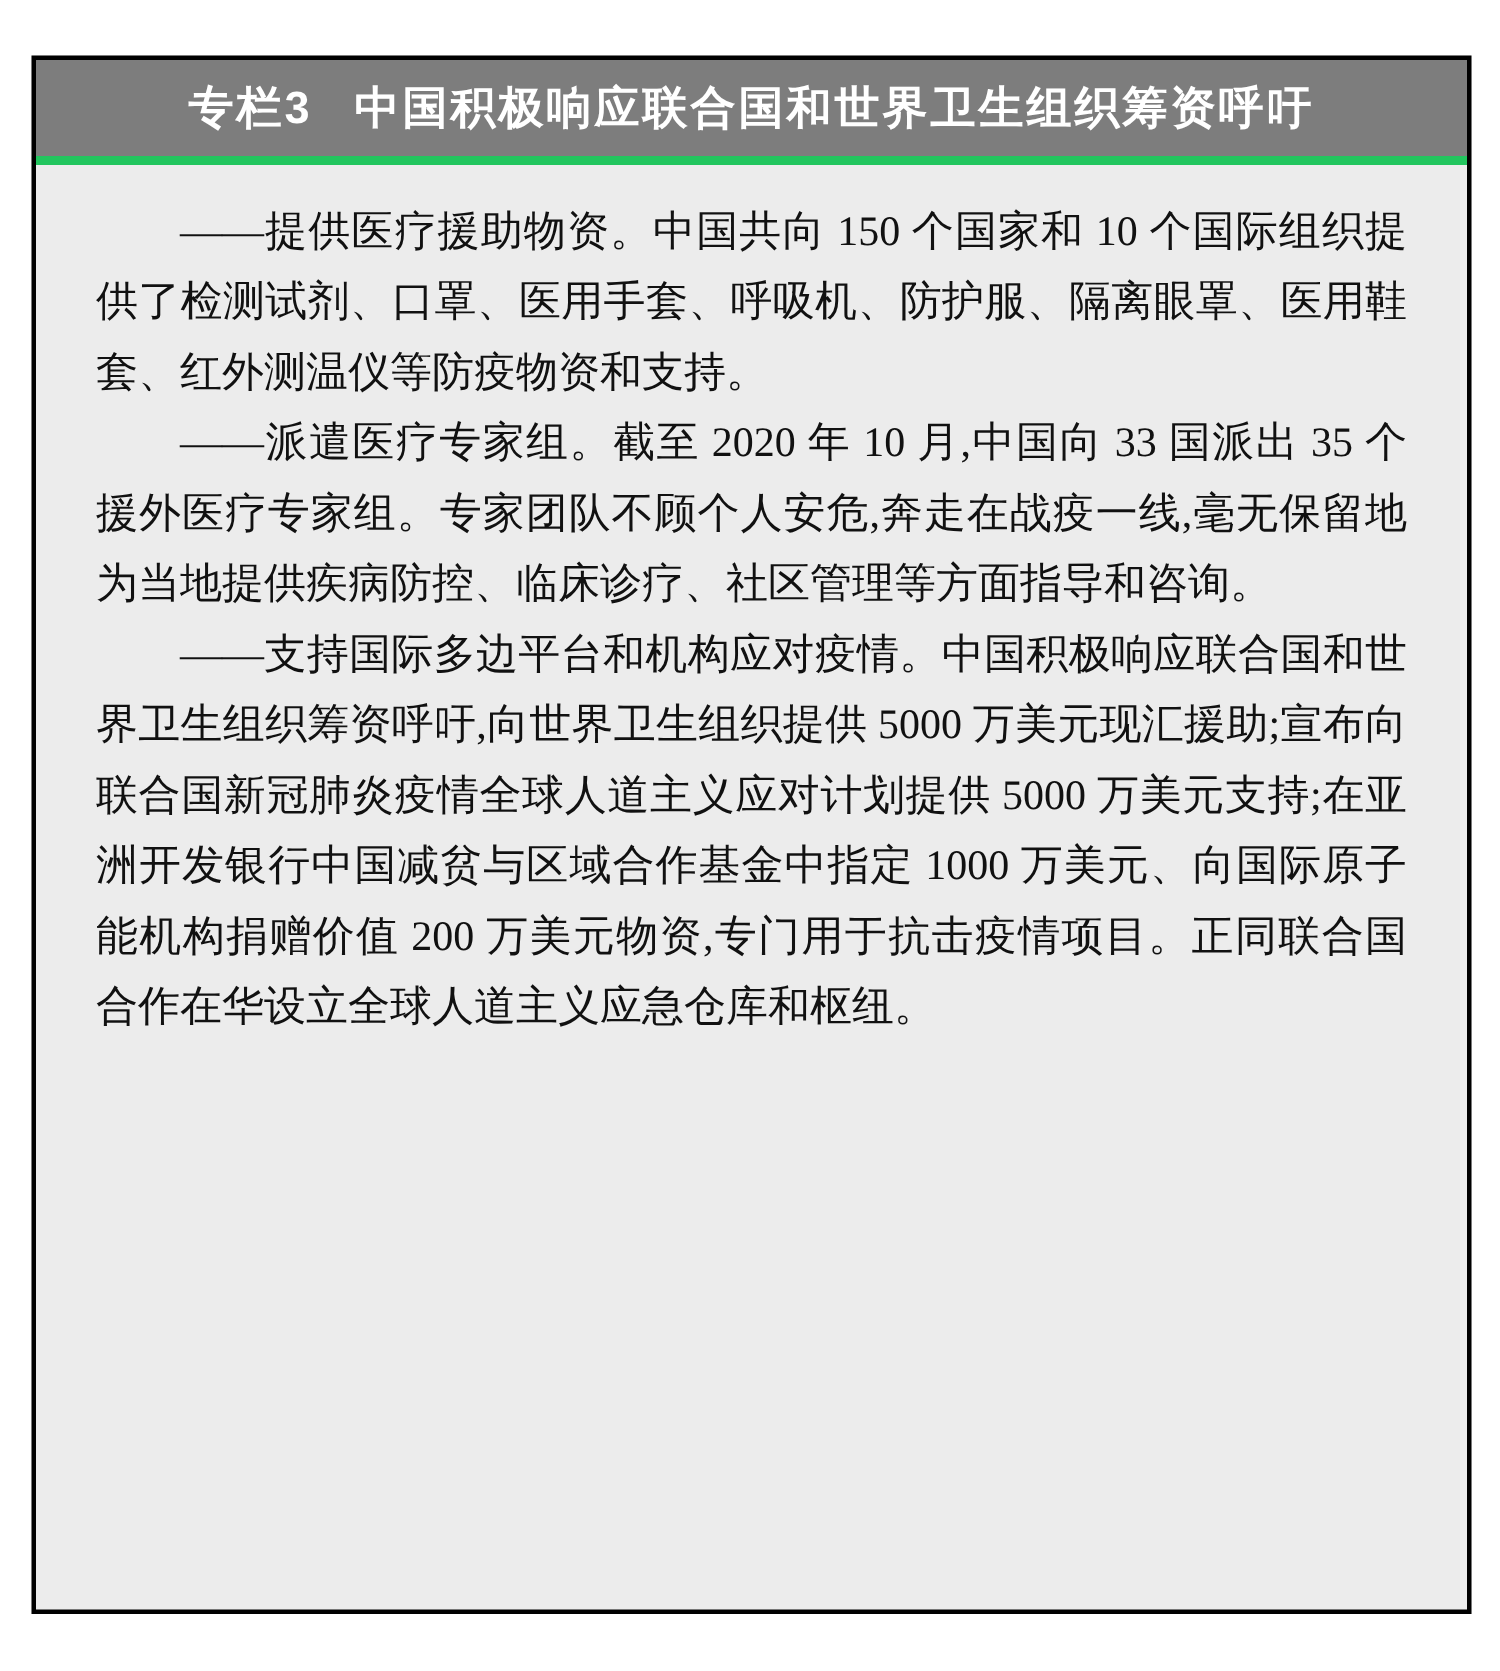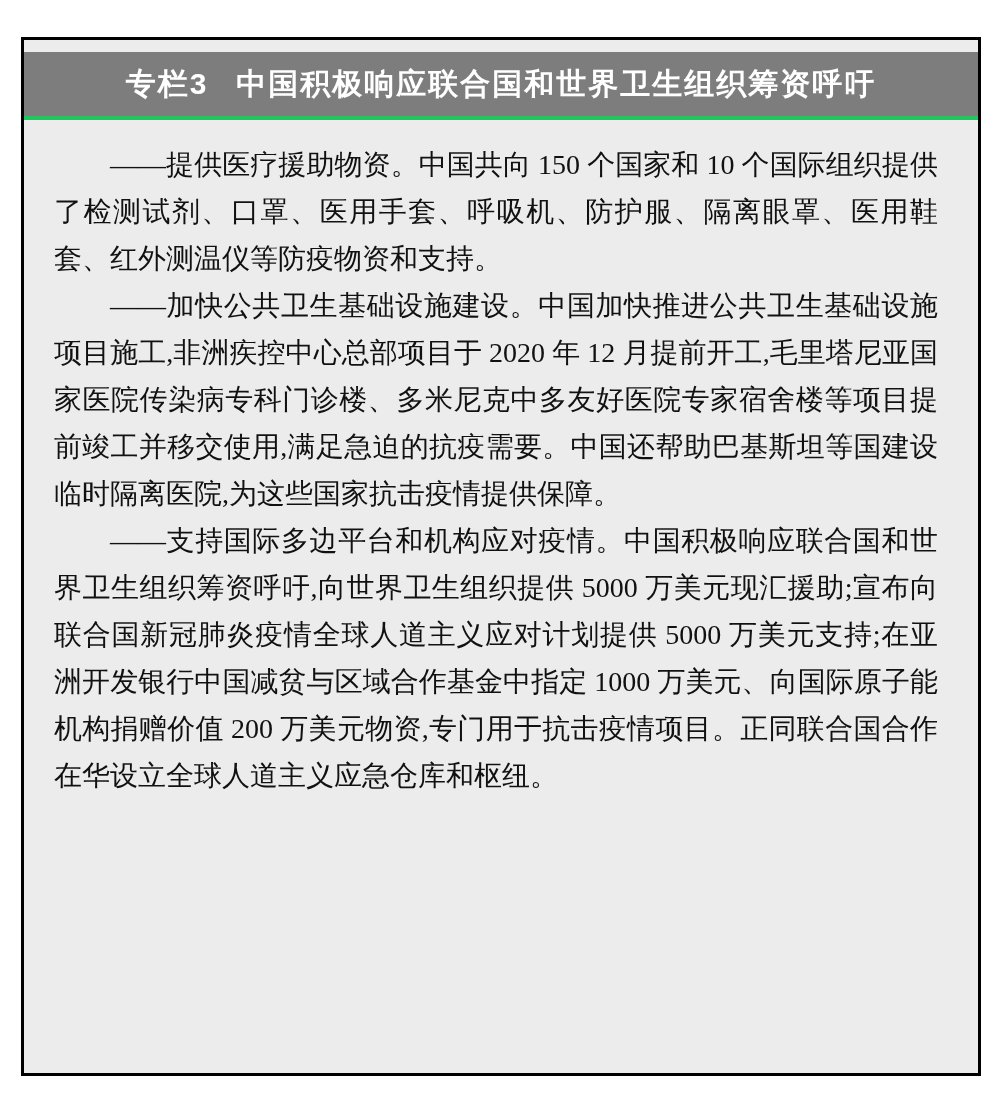--- a/index.html
+++ b/index.html
@@ -21,36 +21,35 @@
     width: 960px;
     height: 1039px;
     box-sizing: border-box;
     border: 3px solid #000000;
     background: #ececec;
     overflow: hidden;
   }
   .box-header {
     height: 64px;
     background: #7d7d7d;
-    border-bottom: 4px solid #22c55e;
+    border-bottom: 6px solid #22c55e;
     display: flex;
     align-items: center;
     justify-content: center;
     font-family: "Liberation Sans", "DejaVu Sans", sans-serif;
     font-weight: bold;
     font-size: 30px;
     color: #ffffff;
     letter-spacing: 2px;
-    margin-top: 12px;
   }
   .box-header .label {
     margin-right: 28px;
   }
   .box-body {
-    padding: 21px 40px 0 30px;
+    padding: 21px 40px 0 40px;
     font-family: "Liberation Serif", "DejaVu Serif", serif;
     font-size: 28px;
     line-height: 47px;
     color: #111111;
     text-align: justify;
   }
   .box-body p {
     margin: 0;
     text-indent: 2em;
   }
@@ -59,17 +58,17 @@
 <body>
 
 <div class="page">
   <div class="box">
     <div class="box-header">
       <span class="label">专栏3</span>
       <span class="title">中国积极响应联合国和世界卫生组织筹资呼吁</span>
     </div>
     <div class="box-body">
       <p>——提供医疗援助物资。中国共向 150 个国家和 10 个国际组织提供了检测试剂、口罩、医用手套、呼吸机、防护服、隔离眼罩、医用鞋套、红外测温仪等防疫物资和支持。</p>
-      <p>——加快公共卫生基础设施建设。中国加快推进公共卫生基础设施项目施工,非洲疾控中心总部项目于 2020 年 12 月提前开工,毛里塔尼亚国家医院传染病专科门诊楼、多米尼克中多友好医院专家宿舍楼等项目提前竣工并移交使用,满足急迫的抗疫需要。中国还帮助巴基斯坦等国建设临时隔离医院,为这些国家抗击疫情提供保障。</p>
+      <p>——派遣医疗专家组。截至 2020 年 10 月,中国向 33 国派出 35 个援外医疗专家组。专家团队不顾个人安危,奔走在战疫一线,毫无保留地为当地提供疾病防控、临床诊疗、社区管理等方面指导和咨询。</p>
       <p>——支持国际多边平台和机构应对疫情。中国积极响应联合国和世界卫生组织筹资呼吁,向世界卫生组织提供 5000 万美元现汇援助;宣布向联合国新冠肺炎疫情全球人道主义应对计划提供 5000 万美元支持;在亚洲开发银行中国减贫与区域合作基金中指定 1000 万美元、向国际原子能机构捐赠价值 200 万美元物资,专门用于抗击疫情项目。正同联合国合作在华设立全球人道主义应急仓库和枢纽。</p>
     </div>
   </div>
 </div>
 
 </body></html>

